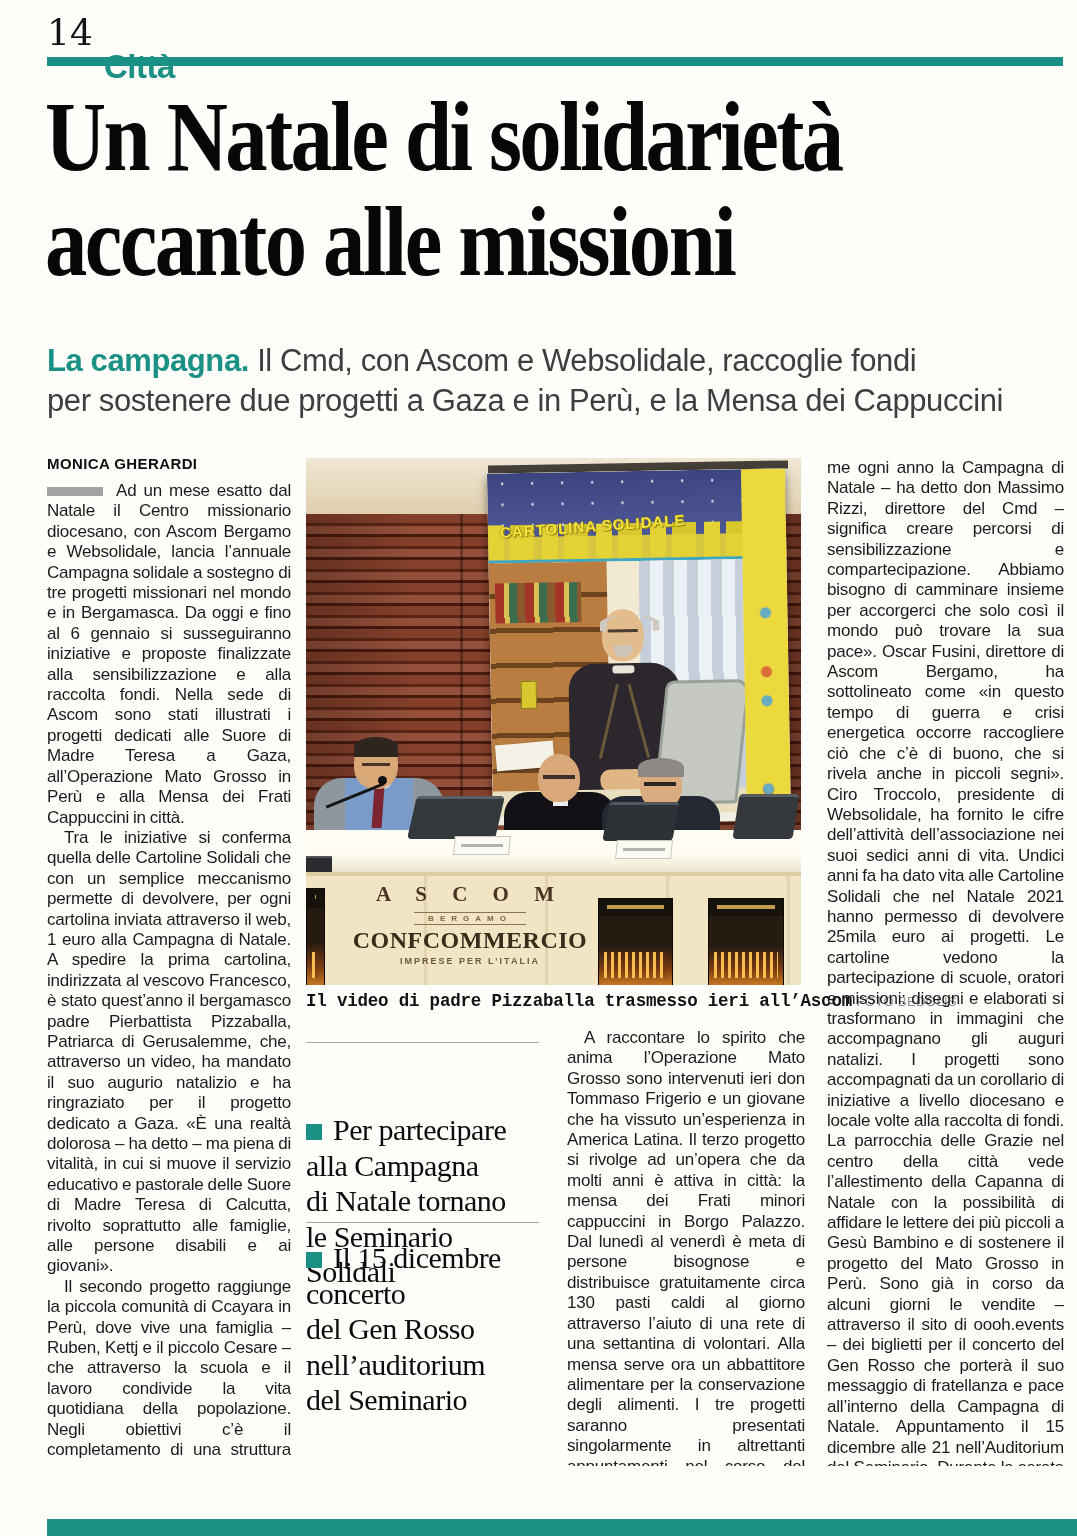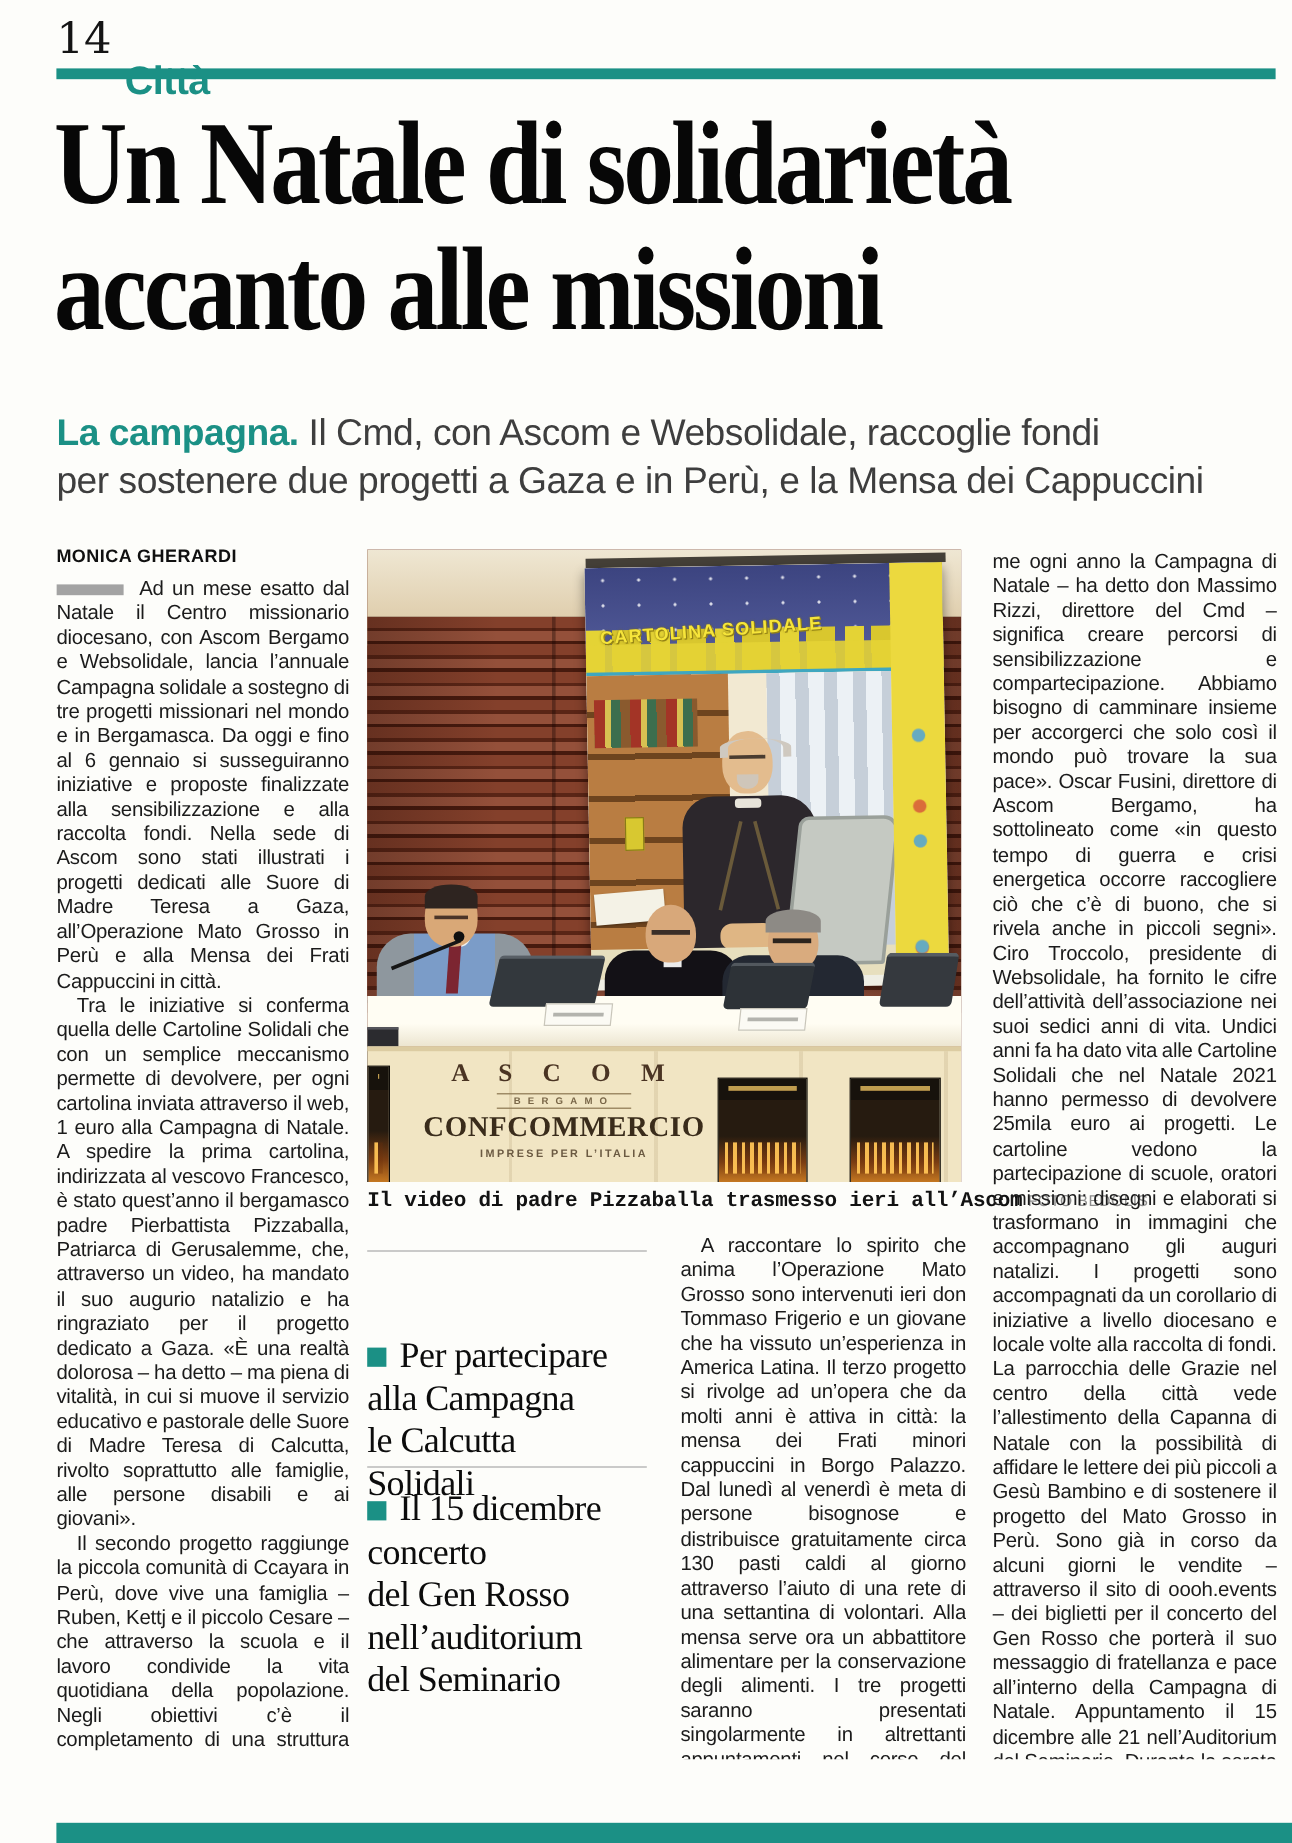--- a/index.html
+++ b/index.html
@@ -262,21 +262,22 @@
 
   <div class="abs caption">
     <span class="cap-main">Il video di padre Pizzaballa trasmesso ieri all’Ascom</span>
     <span class="cap-credit">FOTO BEDOLIS</span>
   </div>
 
   <div class="abs qrule qrule1"></div>
   <div class="abs pullquote pq1">
     <div><span class="pq-bullet"></span><span>Per partecipare</span></div>
     <div>alla Campagna</div>
-    <div>le Calcutta</div>
+    <div>di Natale tornano</div>
+    <div>le Seminario</div>
     <div>Solidali</div>
   </div>
   <div class="abs qrule qrule2"></div>
   <div class="abs pullquote pq2">
     <div><span class="pq-bullet"></span><span>Il 15 dicembre</span></div>
     <div>concerto</div>
     <div>del Gen Rosso</div>
     <div>nell’auditorium</div>
     <div>del Seminario</div>
   </div>

